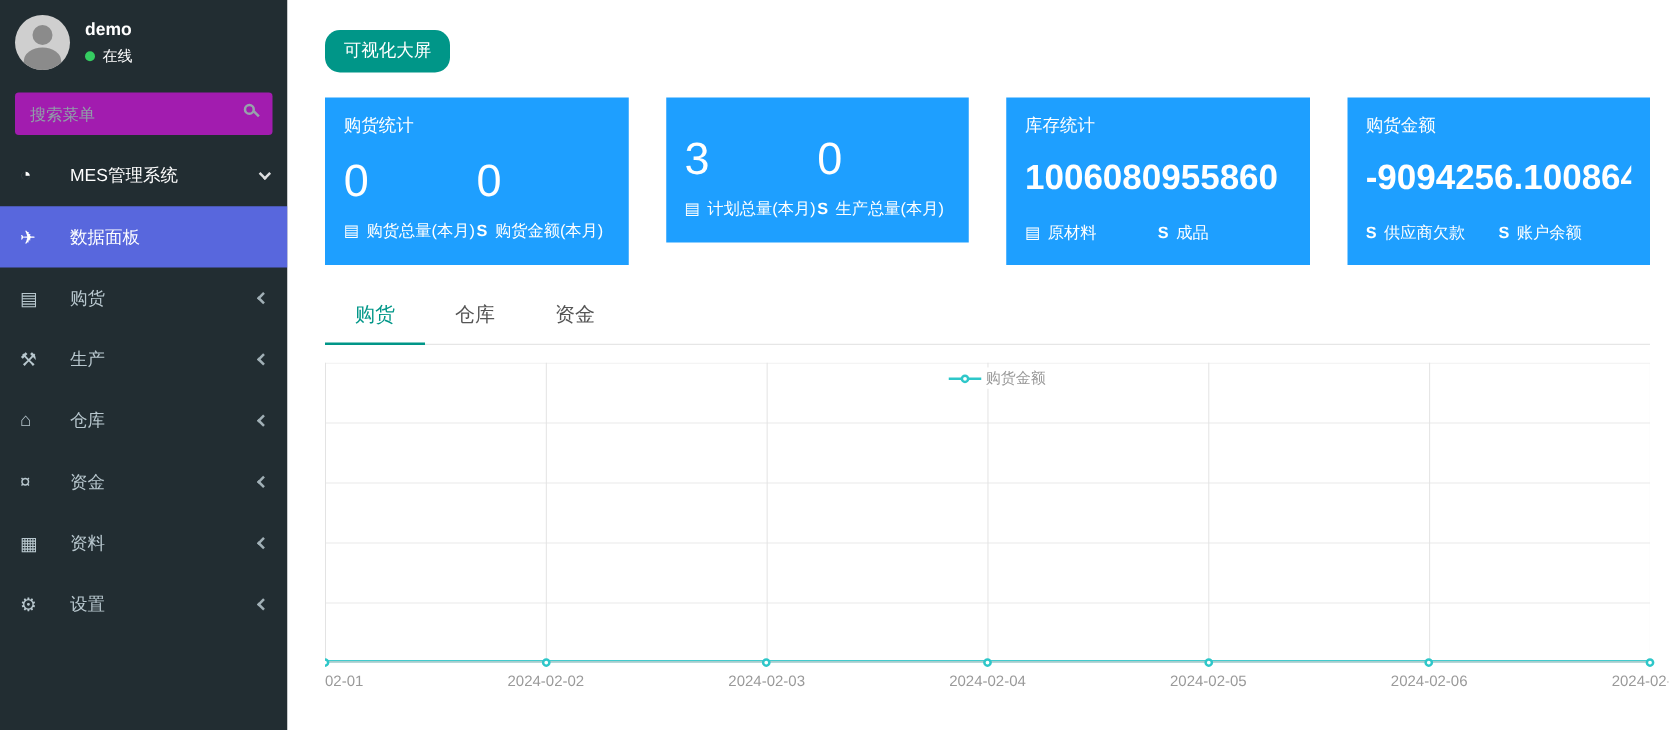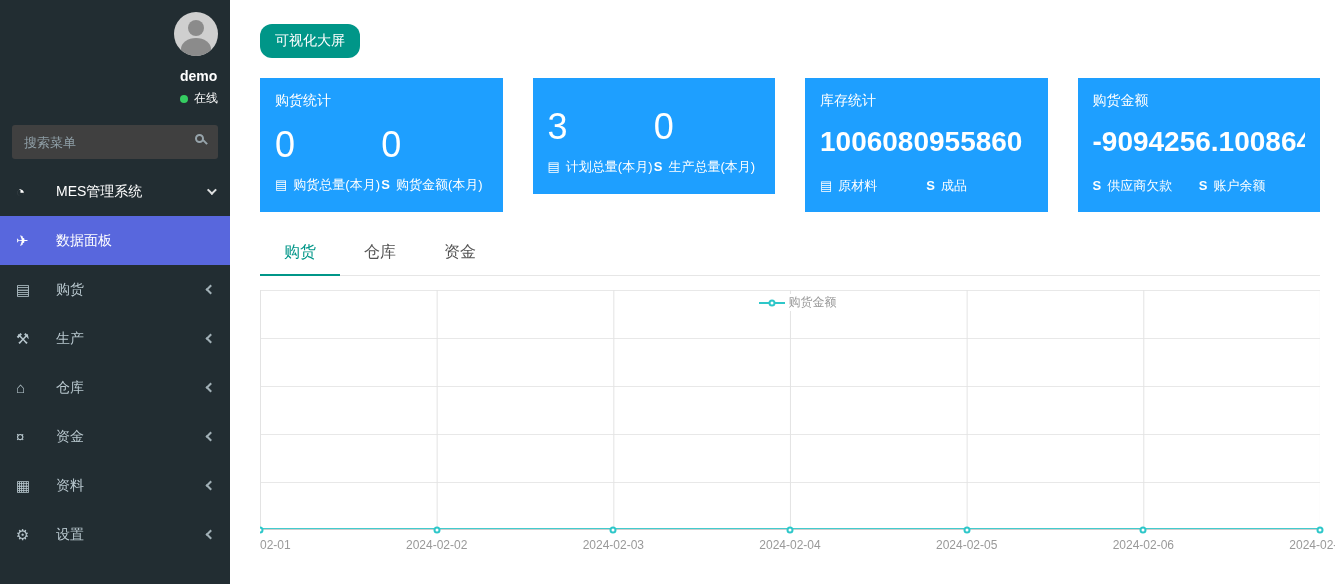--- a/index.html
+++ b/index.html
@@ -20,24 +20,23 @@
   
   .sidebar{
     flex:0 0 230px;
     width:230px;
     background:#222d32;
     height:100%;
     color:#b8c7ce;
   }
   .user-panel{
     display:flex;
-    align-items:flex-end;
+    align-items:center;
     gap:12px;
     padding:12px 12px 10px 12px;
-    flex-direction:column;
   }
   .avatar{
     width:44px;height:44px;border-radius:50%;
     background:#cfcfcf;
     position:relative;overflow:hidden;
     flex:0 0 44px;
   }
   .avatar::before{ 
     content:"";position:absolute;top:8px;left:14px;
     width:16px;height:16px;border-radius:50%;background:#8b8b8b;
@@ -46,21 +45,21 @@
     content:"";position:absolute;top:26px;left:7px;
     width:30px;height:22px;border-radius:50%;background:#8b8b8b;
   }
   .user-name{color:#fff;font-size:14px;font-weight:bold;margin-bottom:6px;}
   .user-status{display:flex;align-items:center;gap:6px;font-size:12px;color:#fff;}
   .status-dot{width:8px;height:8px;border-radius:50%;background:var(--online-green);display:inline-block;}
 
   .search-box{position:relative;margin:8px 12px 8px 12px;}
   .search-box input{
     width:100%;height:34px;border:none;border-radius:3px;
-    background:#404040;color:#ccc;font-size:13px;
+    background:#a21caf;color:#ccc;font-size:13px;
     padding:0 32px 0 12px;outline:none;
     font-family:inherit;
   }
   .search-box input::placeholder{color:#90a0a8;}
   .mag{
     position:absolute;right:14px;top:9px;
     width:9px;height:9px;border:2px solid #97a4ab;border-radius:50%;
     display:inline-block;
   }
   .mag::after{

